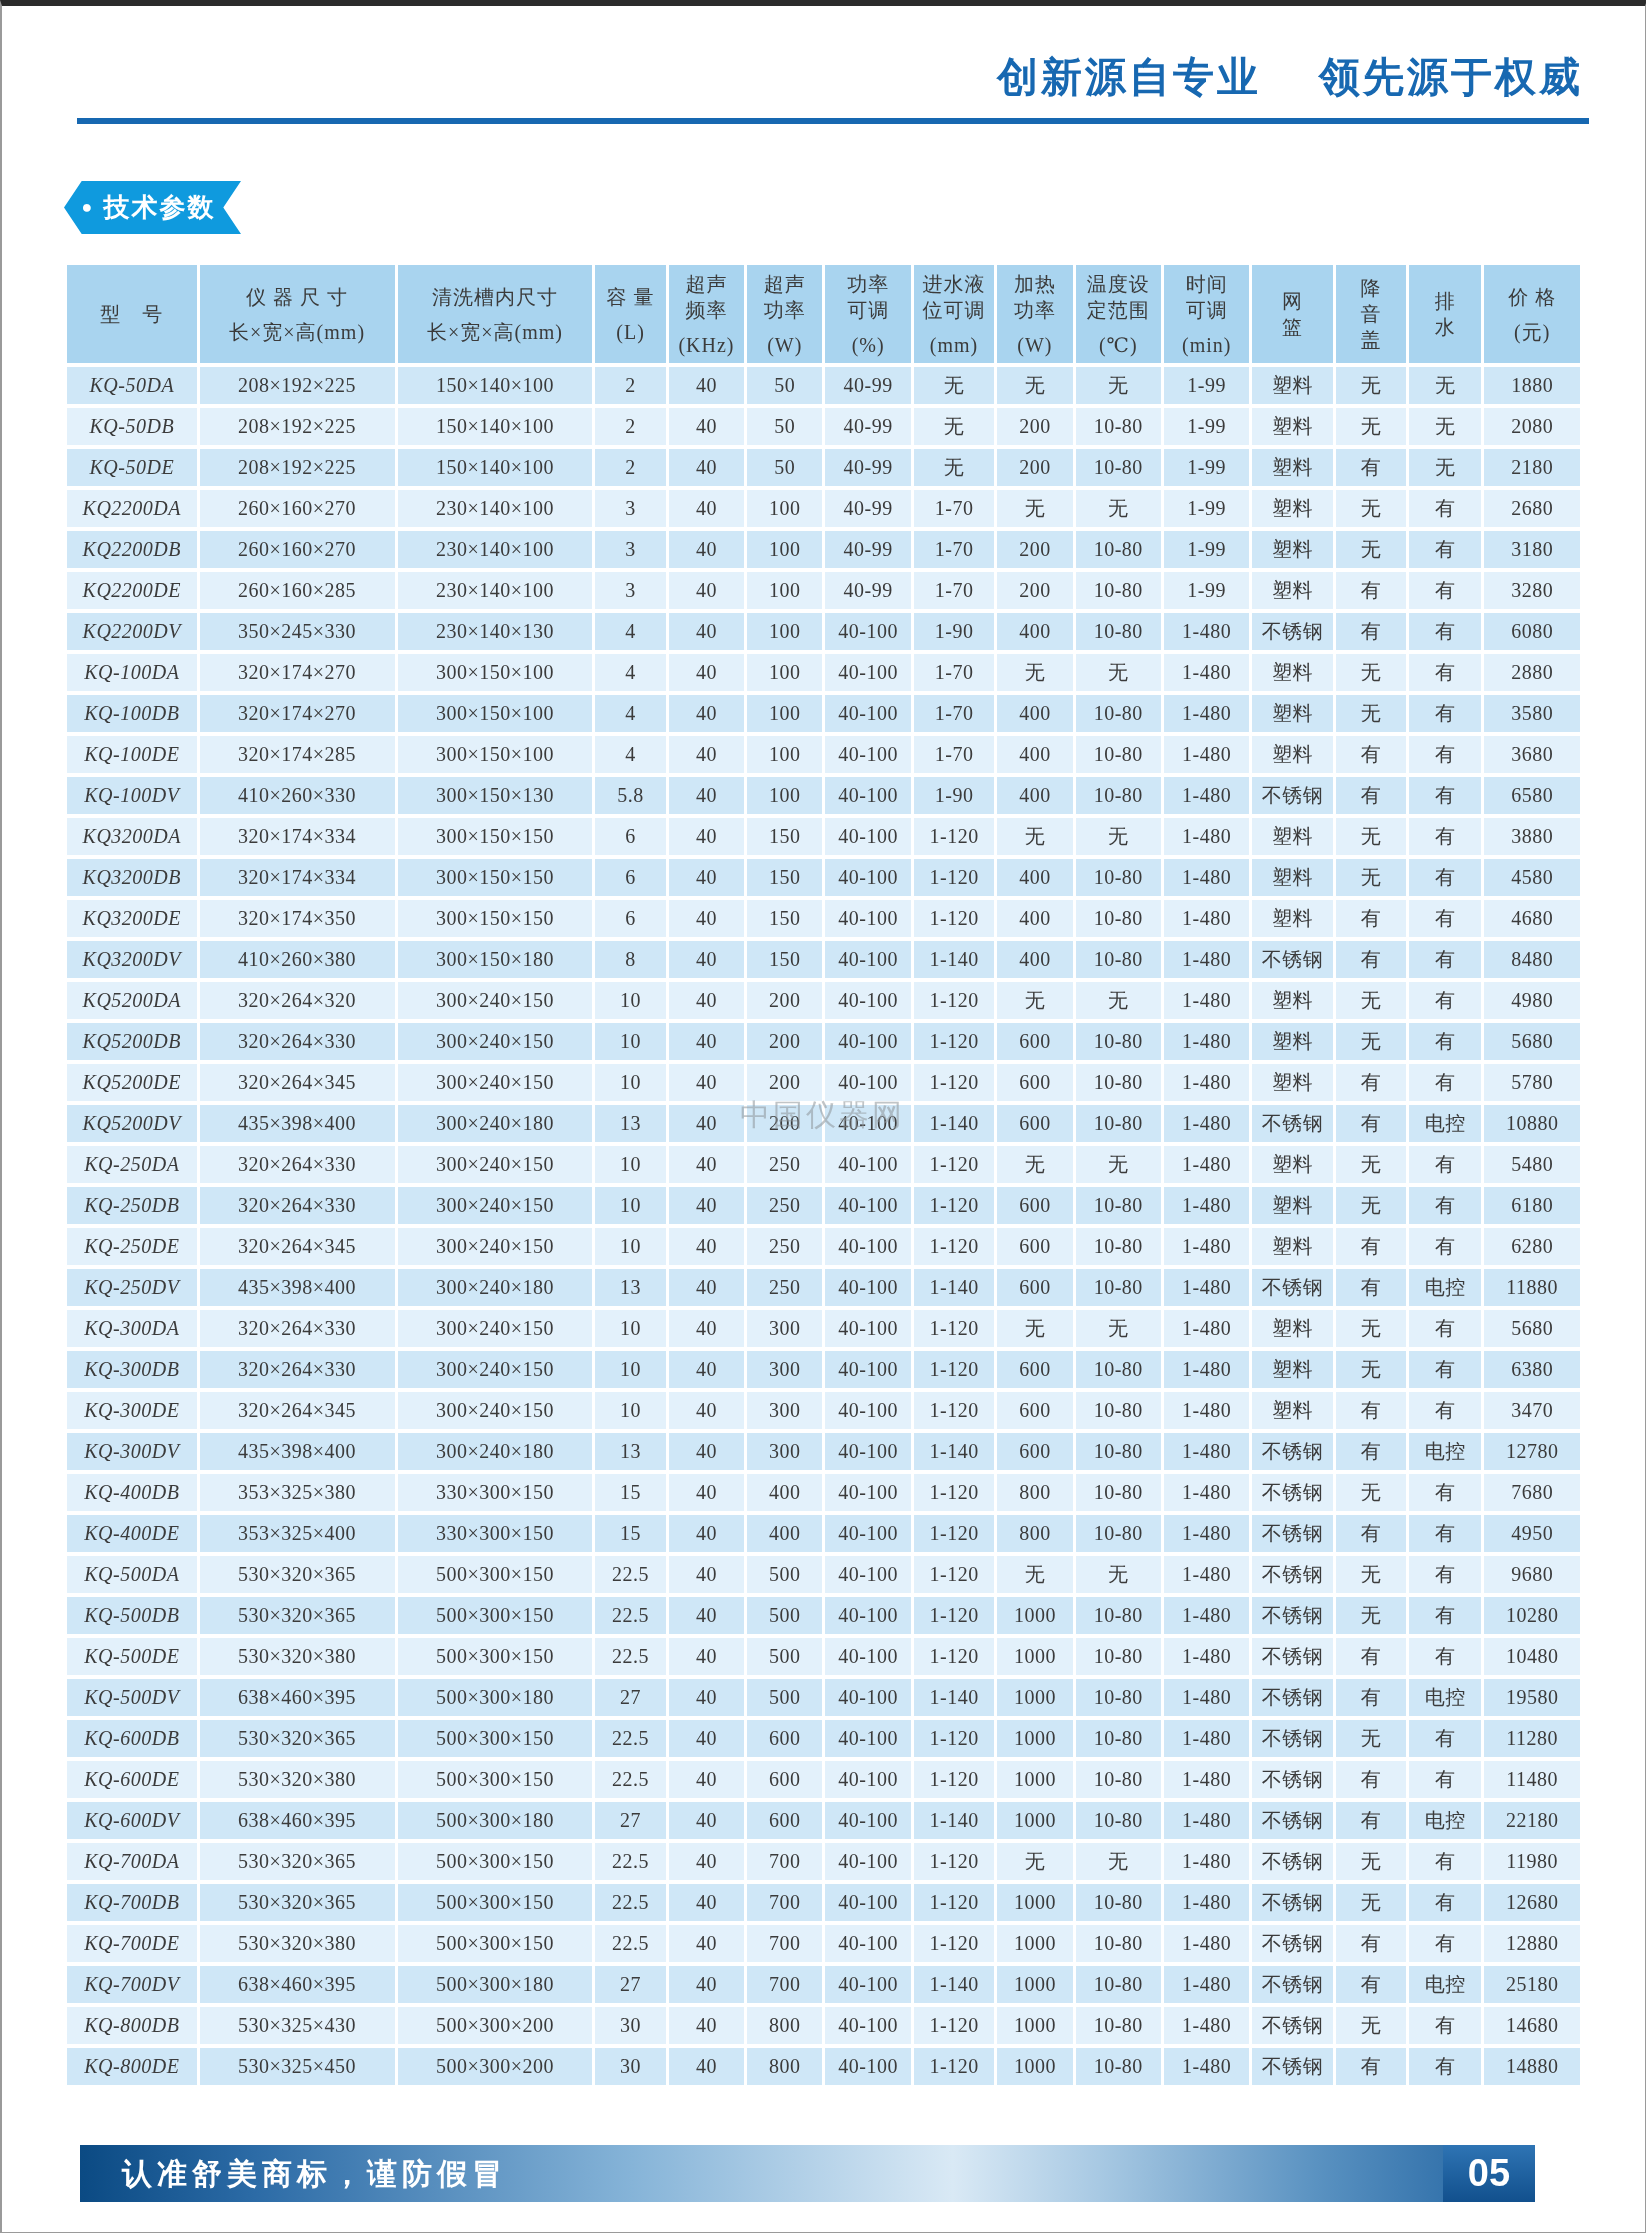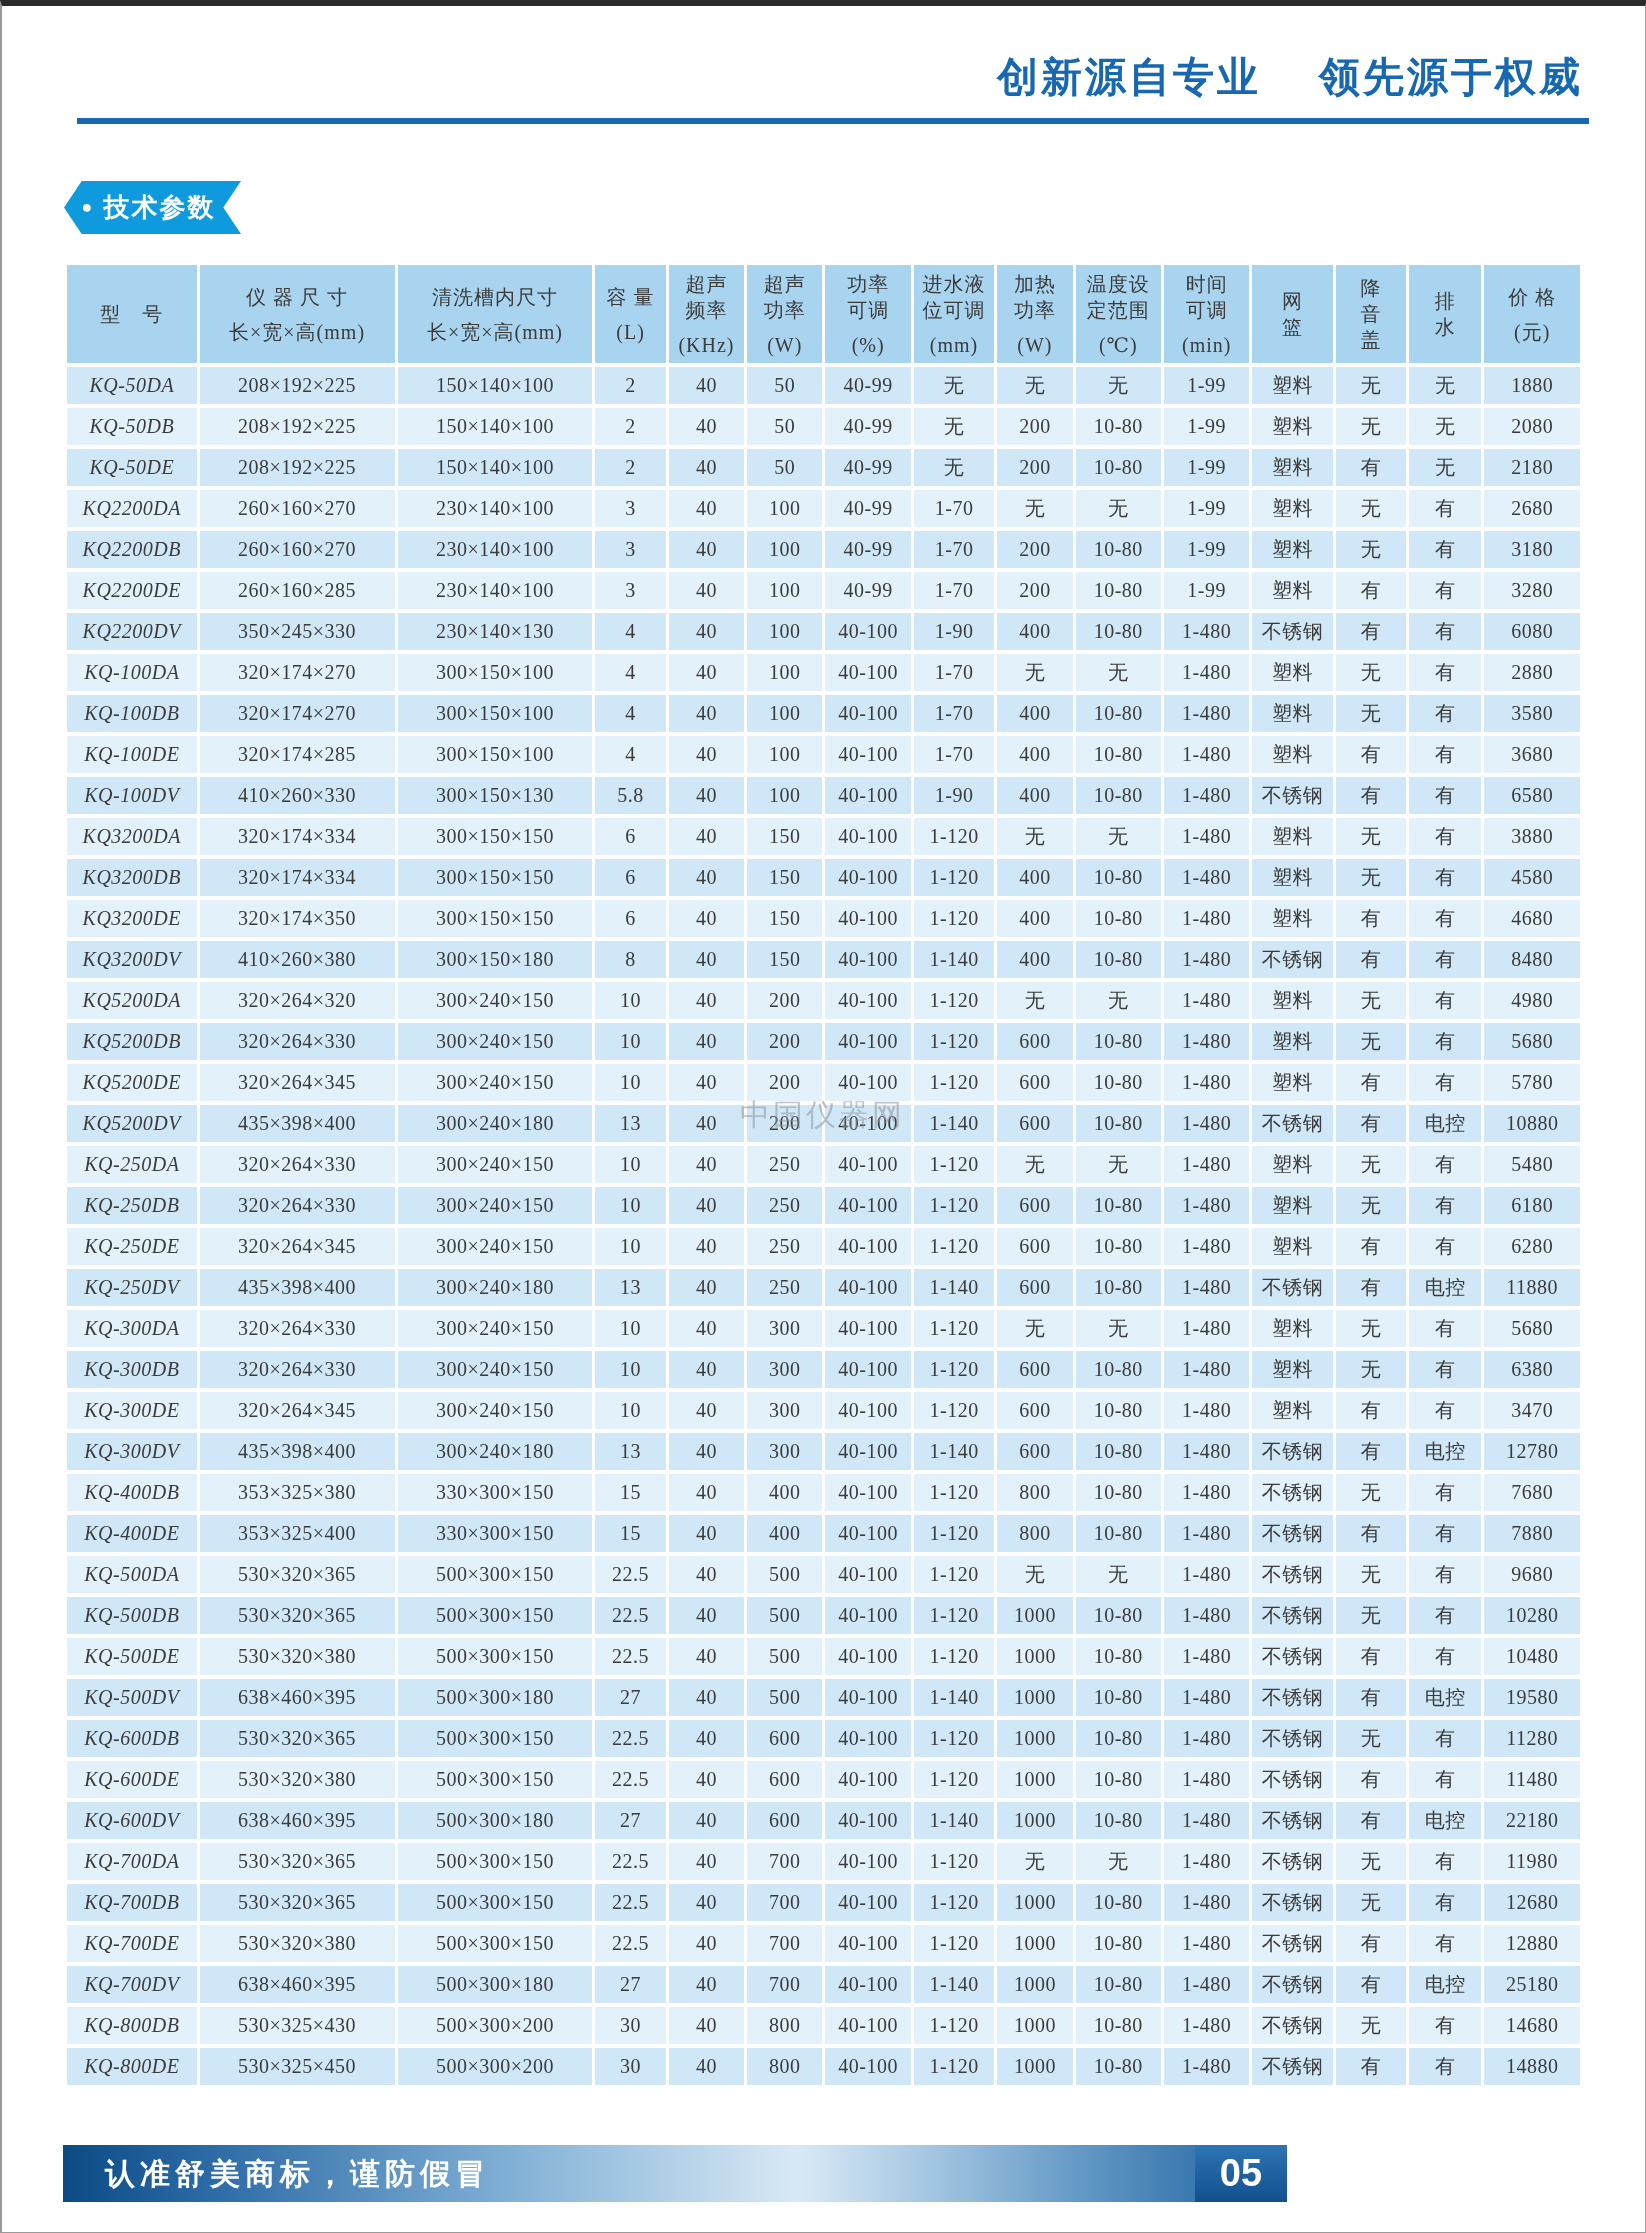--- a/index.html
+++ b/index.html
@@ -44,21 +44,21 @@
     height:37px; padding:0 1px; white-space:nowrap; overflow:hidden; letter-spacing:0.5px;
   }
   tr.odd  td{background:var(--row-odd-bg);}
   tr.even td{background:var(--row-even-bg);}
   td.model{letter-spacing:0.5px;font-style:italic;}
   .watermark{
     position:absolute; left:738px; top:1089px; font-size:30px; letter-spacing:3px;
     color:#8f969b; opacity:0.55; pointer-events:none;text-align:center;
   }
   .footer-bar{
-    position:absolute; left:61px; top:2139px; width:1224px; height:57px;
+    position:absolute; left:78px; top:2139px; width:1455px; height:57px;
     background:linear-gradient(90deg,#0b4a83 0%,#2c6ba6 12%,#86b4d8 38%,#d9e9f5 60%,#a8c9e3 70%,#5a92c1 85%,#1c5f9e 100%);
   }
   .footer-text{
     position:absolute; left:42px; top:50%; transform:translateY(-50%);
     color:#fff; font-family:"Liberation Sans","DejaVu Sans",sans-serif;
     font-weight:bold; font-size:30px; letter-spacing:5px; white-space:nowrap;
   }
   .page-num{
     position:absolute; right:0; top:0; width:92px; height:100%;
     background:linear-gradient(180deg,#2e74b4,#12508d);
@@ -609,21 +609,21 @@
             <td>40</td>
             <td>400</td>
             <td>40-100</td>
             <td>1-120</td>
             <td>800</td>
             <td>10-80</td>
             <td>1-480</td>
             <td>不锈钢</td>
             <td>有</td>
             <td>有</td>
-            <td>7880</td>
+            <td>4950</td>
           </tr>
           <tr class="even">
             <td class="model">KQ-500DA</td>
             <td>530×320×365</td>
             <td>500×300×150</td>
             <td>22.5</td>
             <td>40</td>
             <td>500</td>
             <td>40-100</td>
             <td>1-120</td>

